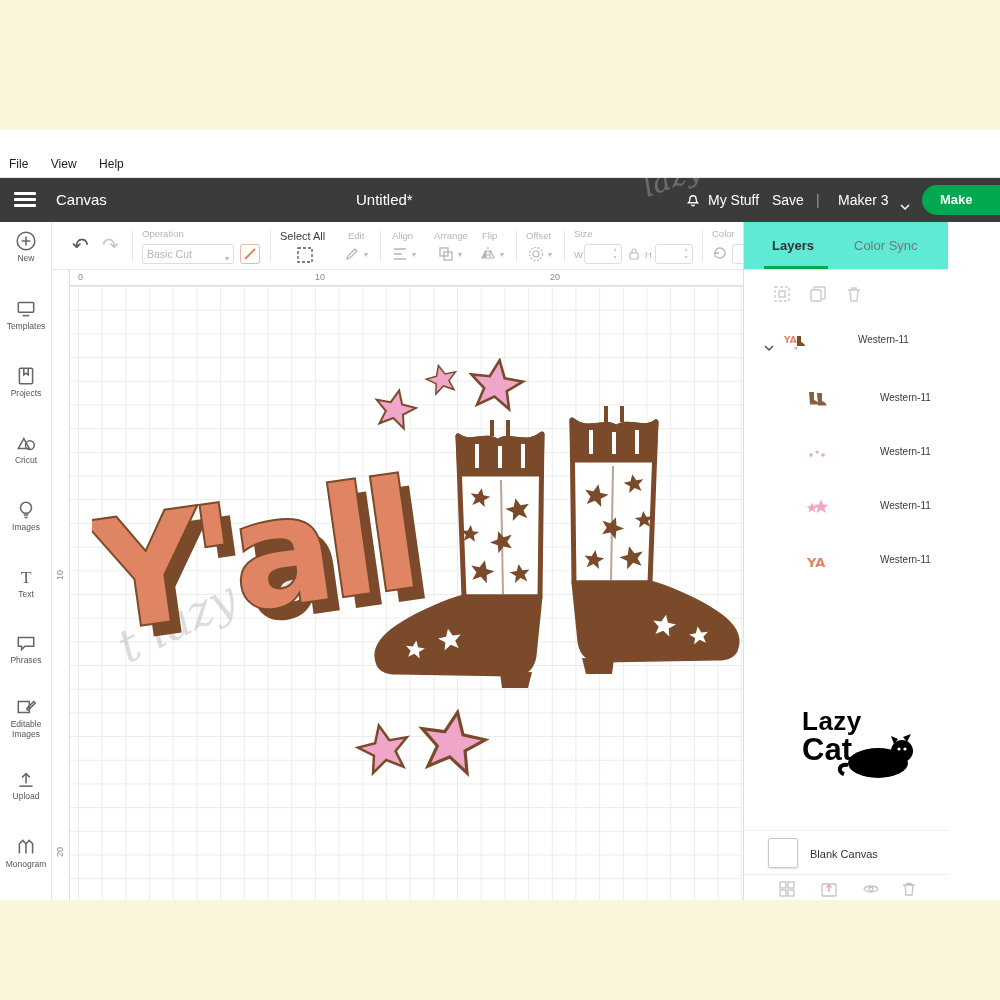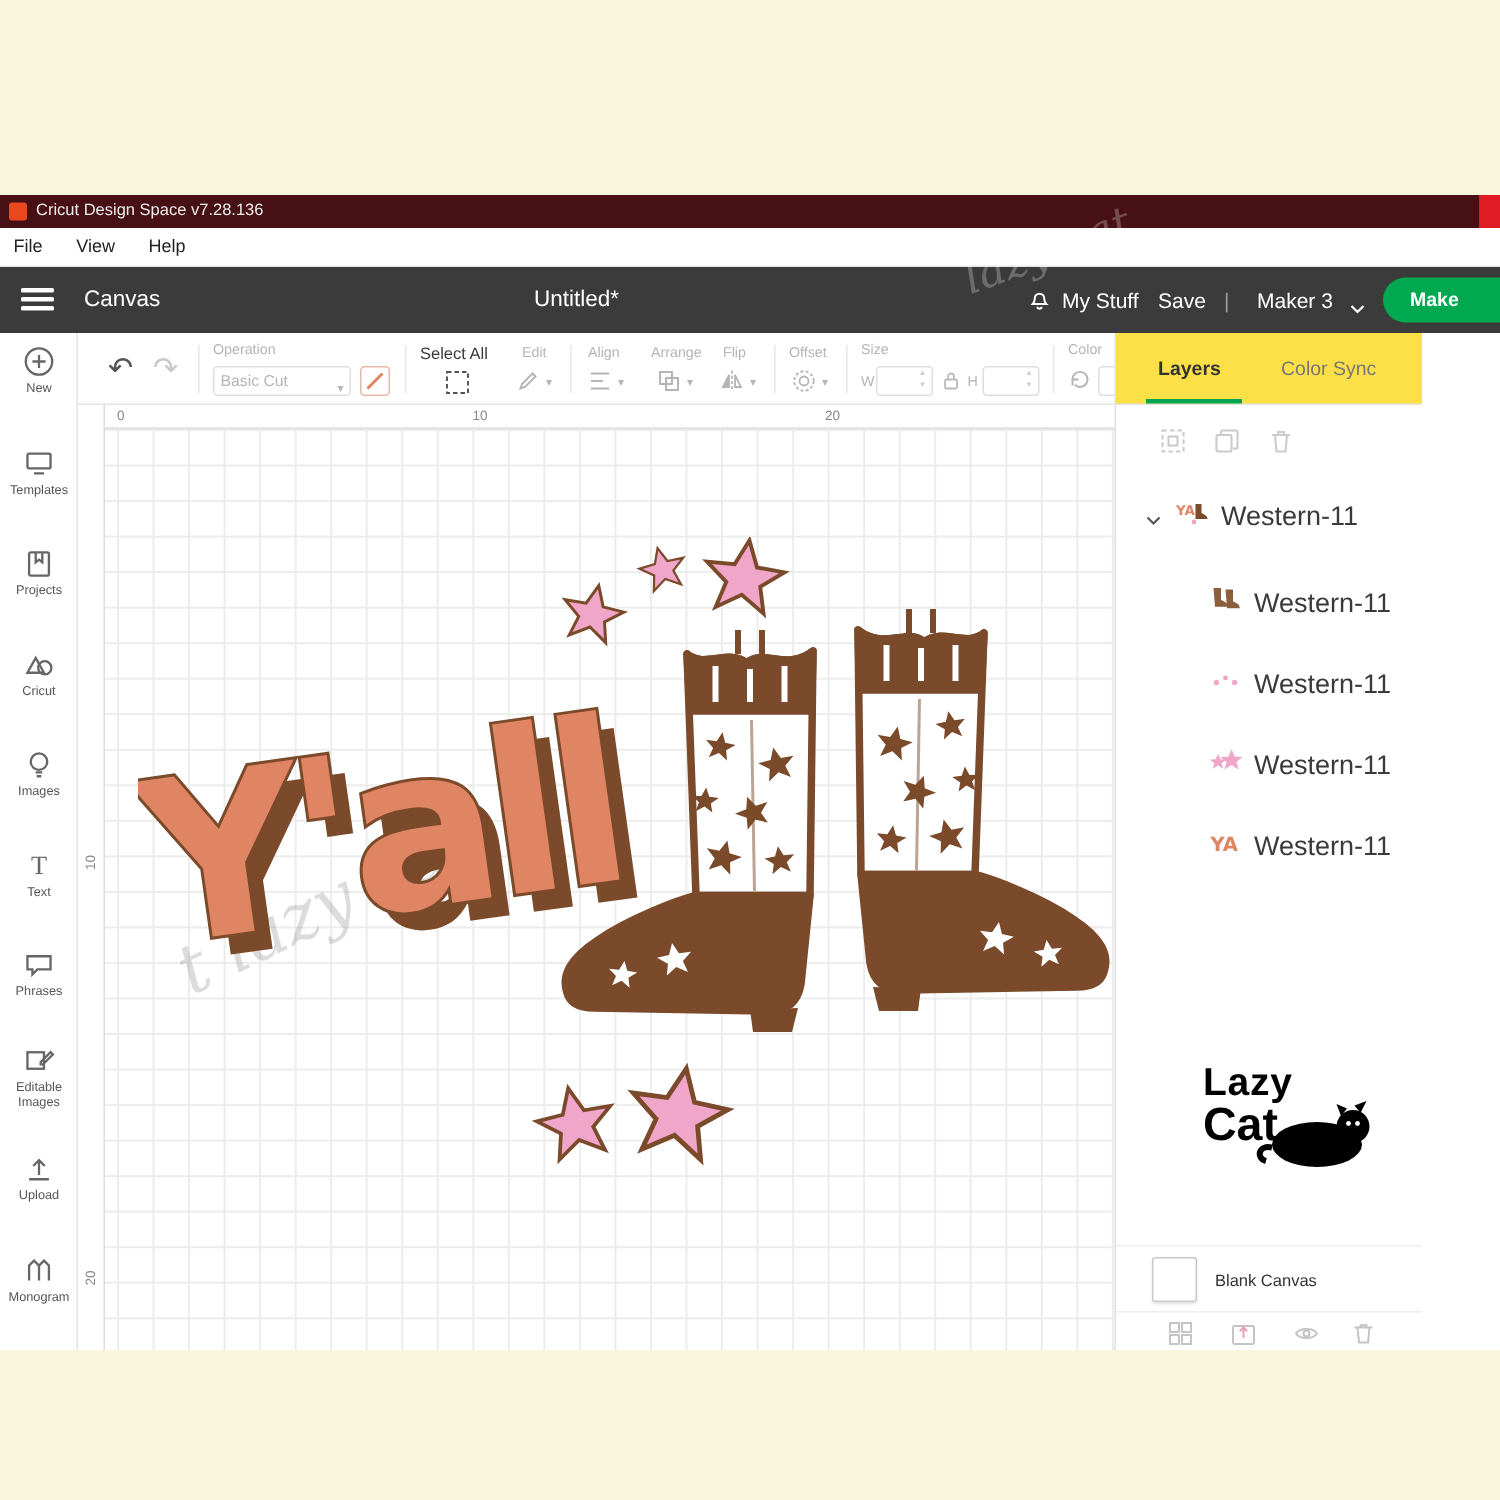--- a/index.html
+++ b/index.html
@@ -66,27 +66,27 @@
   #vscroll { position:absolute; top:64px; right:0; width:7px; bottom:0; background:#F3F3F3; }
   #vscroll-thumb { position:absolute; top:4px; left:1px; width:5px; height:120px; background:#CFCFCF; border-radius:3px; }
 
   #artwork { position:absolute; left:22px; top:72px; }
   .wm { position:absolute; pointer-events:none; font-family:"DejaVu Serif", serif; font-style:italic; }
   #wm1 { left:40px; top:290px; font-size:46px; color:rgba(140,140,140,0.30); transform:rotate(-26deg); }
   #wm2 { position:absolute; left:640px; top:150px; font-size:30px; color:rgba(255,255,255,0.25); transform:rotate(-20deg); pointer-events:none; font-family:"DejaVu Serif", serif; font-style:italic; z-index:5; }
 
   
   #panel { position:absolute; top:0; left:743px; width:205px; height:100%; background:#fff; border-left:1px solid #E0E0E0; }
-  #panel-tabs { position:absolute; top:0; left:0; width:100%; height:48px; border-bottom:1px solid #E4E4E4; background:#fde047; }
+  #panel-tabs { position:absolute; top:0; left:0; width:100%; height:48px; border-bottom:1px solid #E4E4E4; background:#5eead4; }
   #tab-layers { position:absolute; left:28px; top:0; line-height:48px; font-size:13px; color:#333; font-weight:bold; cursor:pointer; }
   #tab-layers-underline { position:absolute; left:20px; bottom:0; width:64px; height:3px; background:#00A650; }
   #tab-colorsync { position:absolute; left:110px; top:0; line-height:48px; font-size:13px; color:#777; cursor:pointer; }
   .panel-icon { position:absolute; top:62px; color:#CBCBCB; }
   .layer-row { position:absolute; left:0; width:100%; height:26px; cursor:pointer; }
-  .layer-name { position:absolute; top:4px; font-size:18px; color:#3A3A3A; }
+  .layer-name { position:absolute; top:4px; font-size:10px; color:#3A3A3A;margin-left:44px; }
   .thumb { position:absolute; top:2px; }
 
   #logo-line1 { position:absolute; left:58px; top:484px; font-size:26px; font-weight:bold; color:#000; letter-spacing:0.5px; }
   #logo-line2 { position:absolute; left:58px; top:510px; font-size:31px; font-weight:bold; color:#000; }
   #logo-cat { position:absolute; left:92px; top:503px; }
   #logo-formats { position:absolute; left:7px; top:582px; font-size:25px; font-weight:bold; color:#000; letter-spacing:-1px; }
   #blank-row { position:absolute; left:0; top:608px; width:100%; height:44px; border-top:1px solid #EEE; }
   #blank-swatch { position:absolute; left:24px; top:7px; width:30px; height:30px; background:#fff; border:1px solid #C9C9C9; border-radius:2px; box-shadow:0 1px 2px rgba(0,0,0,0.12); }
   #blank-label { position:absolute; left:66px; top:17px; font-size:11px; color:#333; }
   #panel-bottom { position:absolute; left:0; top:652px; width:100%; height:26px; border-top:1px solid #EEE; }
@@ -94,25 +94,20 @@
 </style>
 </head>
 <body>
 
 <div id="page">
 
   <div id="wm2" class="wm">lazy cat</div>
 
   <div id="app">
 
-    <div id="titlebar">
-      <div id="app-logo"></div>
-      <div id="title-text">Cricut Design Space  v7.28.136</div>
-      <div id="close-btn"></div>
-    </div>
 
     <div id="menubar">
       <span class="menu-item">File</span>
       <span class="menu-item">View</span>
       <span class="menu-item">Help</span>
     </div>
 
     <div id="appheader">
       <div id="hamburger">
           <span></span>

